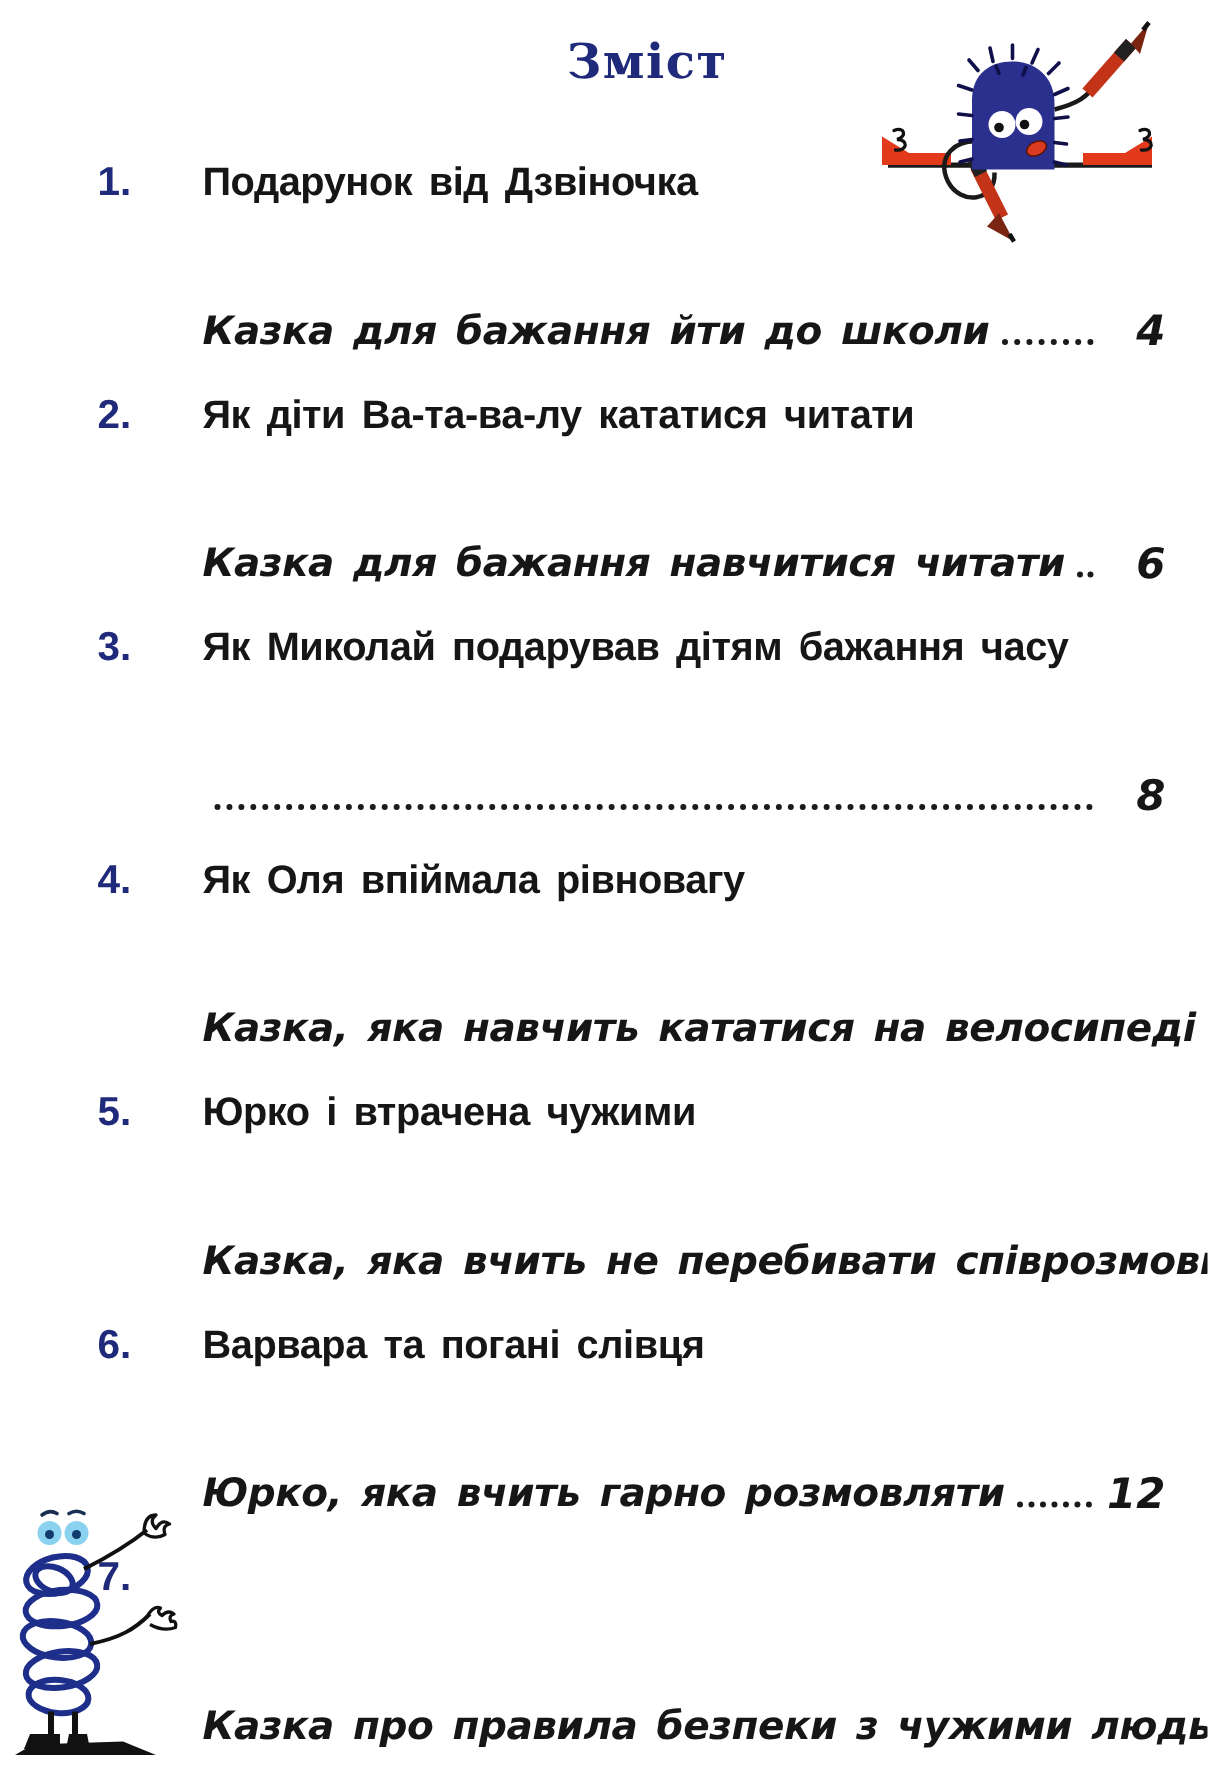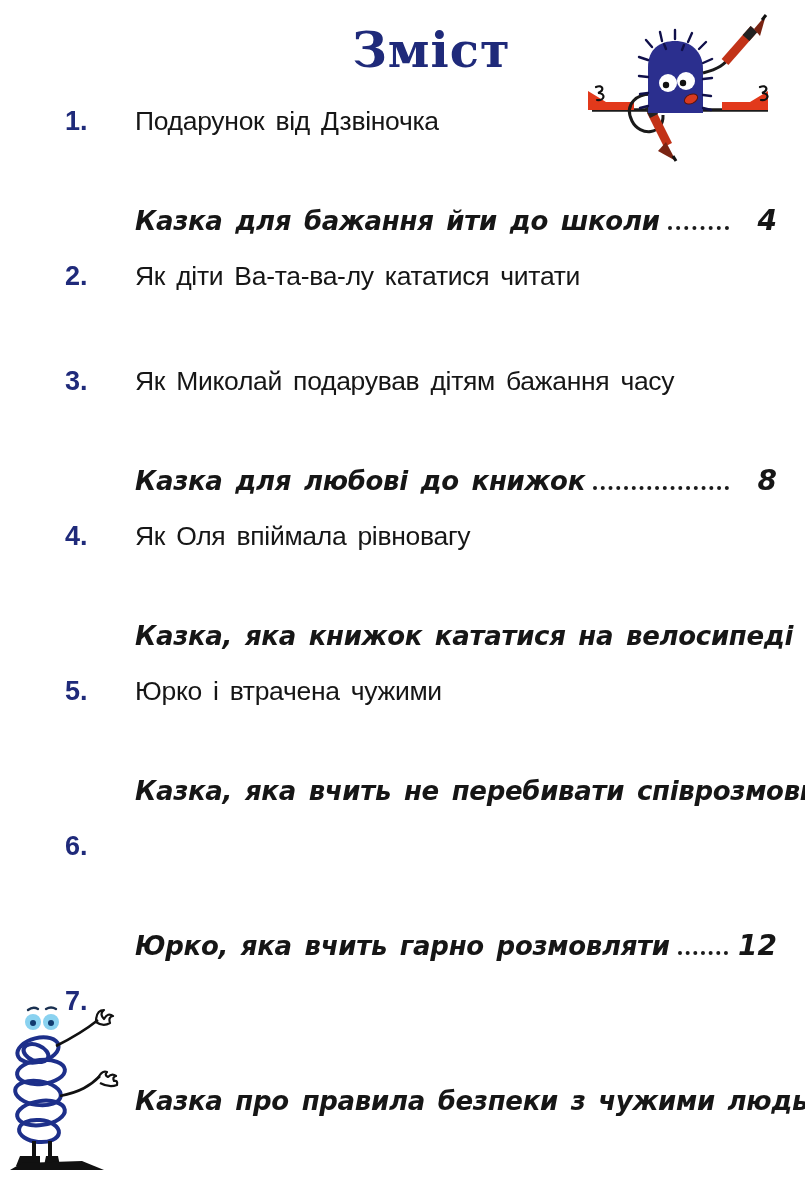--- a/index.html
+++ b/index.html
@@ -6,35 +6,35 @@
   body{
     width:805px;height:1179px;position:relative;overflow:hidden;
     background:#ffffff;
     font-family:"Liberation Sans",sans-serif;
     --navy:#1f2a7a;--ink:#161616;--blob:#2b2f8e;--red:#e2391b;--eye:#8ad2f0;
   }
   .page-title{
     position:absolute;top:22px;left:0;right:0;
     text-align:center;padding-left:58px;
     font-family:"DejaVu Serif",serif;
-    font-weight:bold;font-size:48px;color:var(--navy);
+    font-weight:bold;font-size:32px;color:var(--navy);
     letter-spacing:1px;
   }
   .toc{
     position:absolute;left:65px;top:93px;right:28px;
   }
   .entry{margin-bottom:5px;}
   .row{display:flex;align-items:flex-end;height:50px;white-space:nowrap;}
   .num{
     flex:0 0 70px;color:var(--navy);font-weight:700;
     font-size:27px;line-height:44px;
   }
   .spacer{flex:0 0 70px;}
   .title{
-    color:var(--ink);font-weight:400;font-size:26.5px;line-height:44px;
+    color:var(--ink);font-weight:700;font-size:26.5px;line-height:44px;
     word-spacing:4px;letter-spacing:-0.3px;
   }
   .subtitle{
     color:var(--ink);font-style:italic;font-weight:700;font-size:26px;line-height:44px;
     word-spacing:4px;letter-spacing:-0.3px;
     font-family:"DejaVu Sans",sans-serif;
   }
   .dots{
     flex:1 1 auto;min-width:10px;
     border-bottom:4.5px dotted #1b1b1b;
@@ -74,51 +74,56 @@
 
   <div class="entry">
     <div class="row">
       <span class="num">2.</span>
       <span class="title">Як діти Ва-та-ва-лу кататися читати</span>
     </div>
     <div class="row extra" hidden="">
       <span class="spacer"></span>
       <span class="subtitle"></span>
     </div>
+    <div class="row">
+      <span class="spacer"></span>
+      <span class="subtitle">Казка для бажання навчитися читати</span>
+      <span class="dots"></span>
+      <span class="pagenum">6</span>
+    </div>
   </div>
 
   <div class="entry">
     <div class="row">
       <span class="num">3.</span>
       <span class="title">Як Миколай подарував дітям бажання часу</span>
     </div>
     <div class="row extra" hidden="">
       <span class="spacer"></span>
       <span class="subtitle"></span>
     </div>
     <div class="row">
       <span class="spacer"></span>
-      <span class="subtitle">Казка для любові до книжок</span>
       <span class="dots"></span>
       <span class="pagenum">8</span>
     </div>
   </div>
 
   <div class="entry">
     <div class="row">
       <span class="num">4.</span>
       <span class="title">Як Оля впіймала рівновагу</span>
     </div>
     <div class="row extra" hidden="">
       <span class="spacer"></span>
       <span class="subtitle"></span>
     </div>
     <div class="row">
       <span class="spacer"></span>
-      <span class="subtitle">Казка, яка книжок кататися на велосипеді</span>
+      <span class="subtitle">Казка, яка навчить кататися на велосипеді</span>
 
     </div>
   </div>
 
   <div class="entry">
     <div class="row">
       <span class="num">5.</span>
       <span class="title">Юрко і втрачена чужими</span>
     </div>
     <div class="row extra" hidden="">
@@ -128,20 +133,21 @@
     <div class="row">
       <span class="spacer"></span>
       <span class="subtitle">Казка, яка вчить не перебивати співрозмовника</span>
 
     </div>
   </div>
 
   <div class="entry">
     <div class="row">
       <span class="num">6.</span>
+      <span class="title">Варвара та погані слівця</span>
     </div>
     <div class="row extra" hidden="">
       <span class="spacer"></span>
       <span class="subtitle"></span>
     </div>
     <div class="row">
       <span class="spacer"></span>
       <span class="subtitle">Юрко, яка вчить гарно розмовляти</span>
       <span class="dots"></span>
       <span class="pagenum">12</span>

